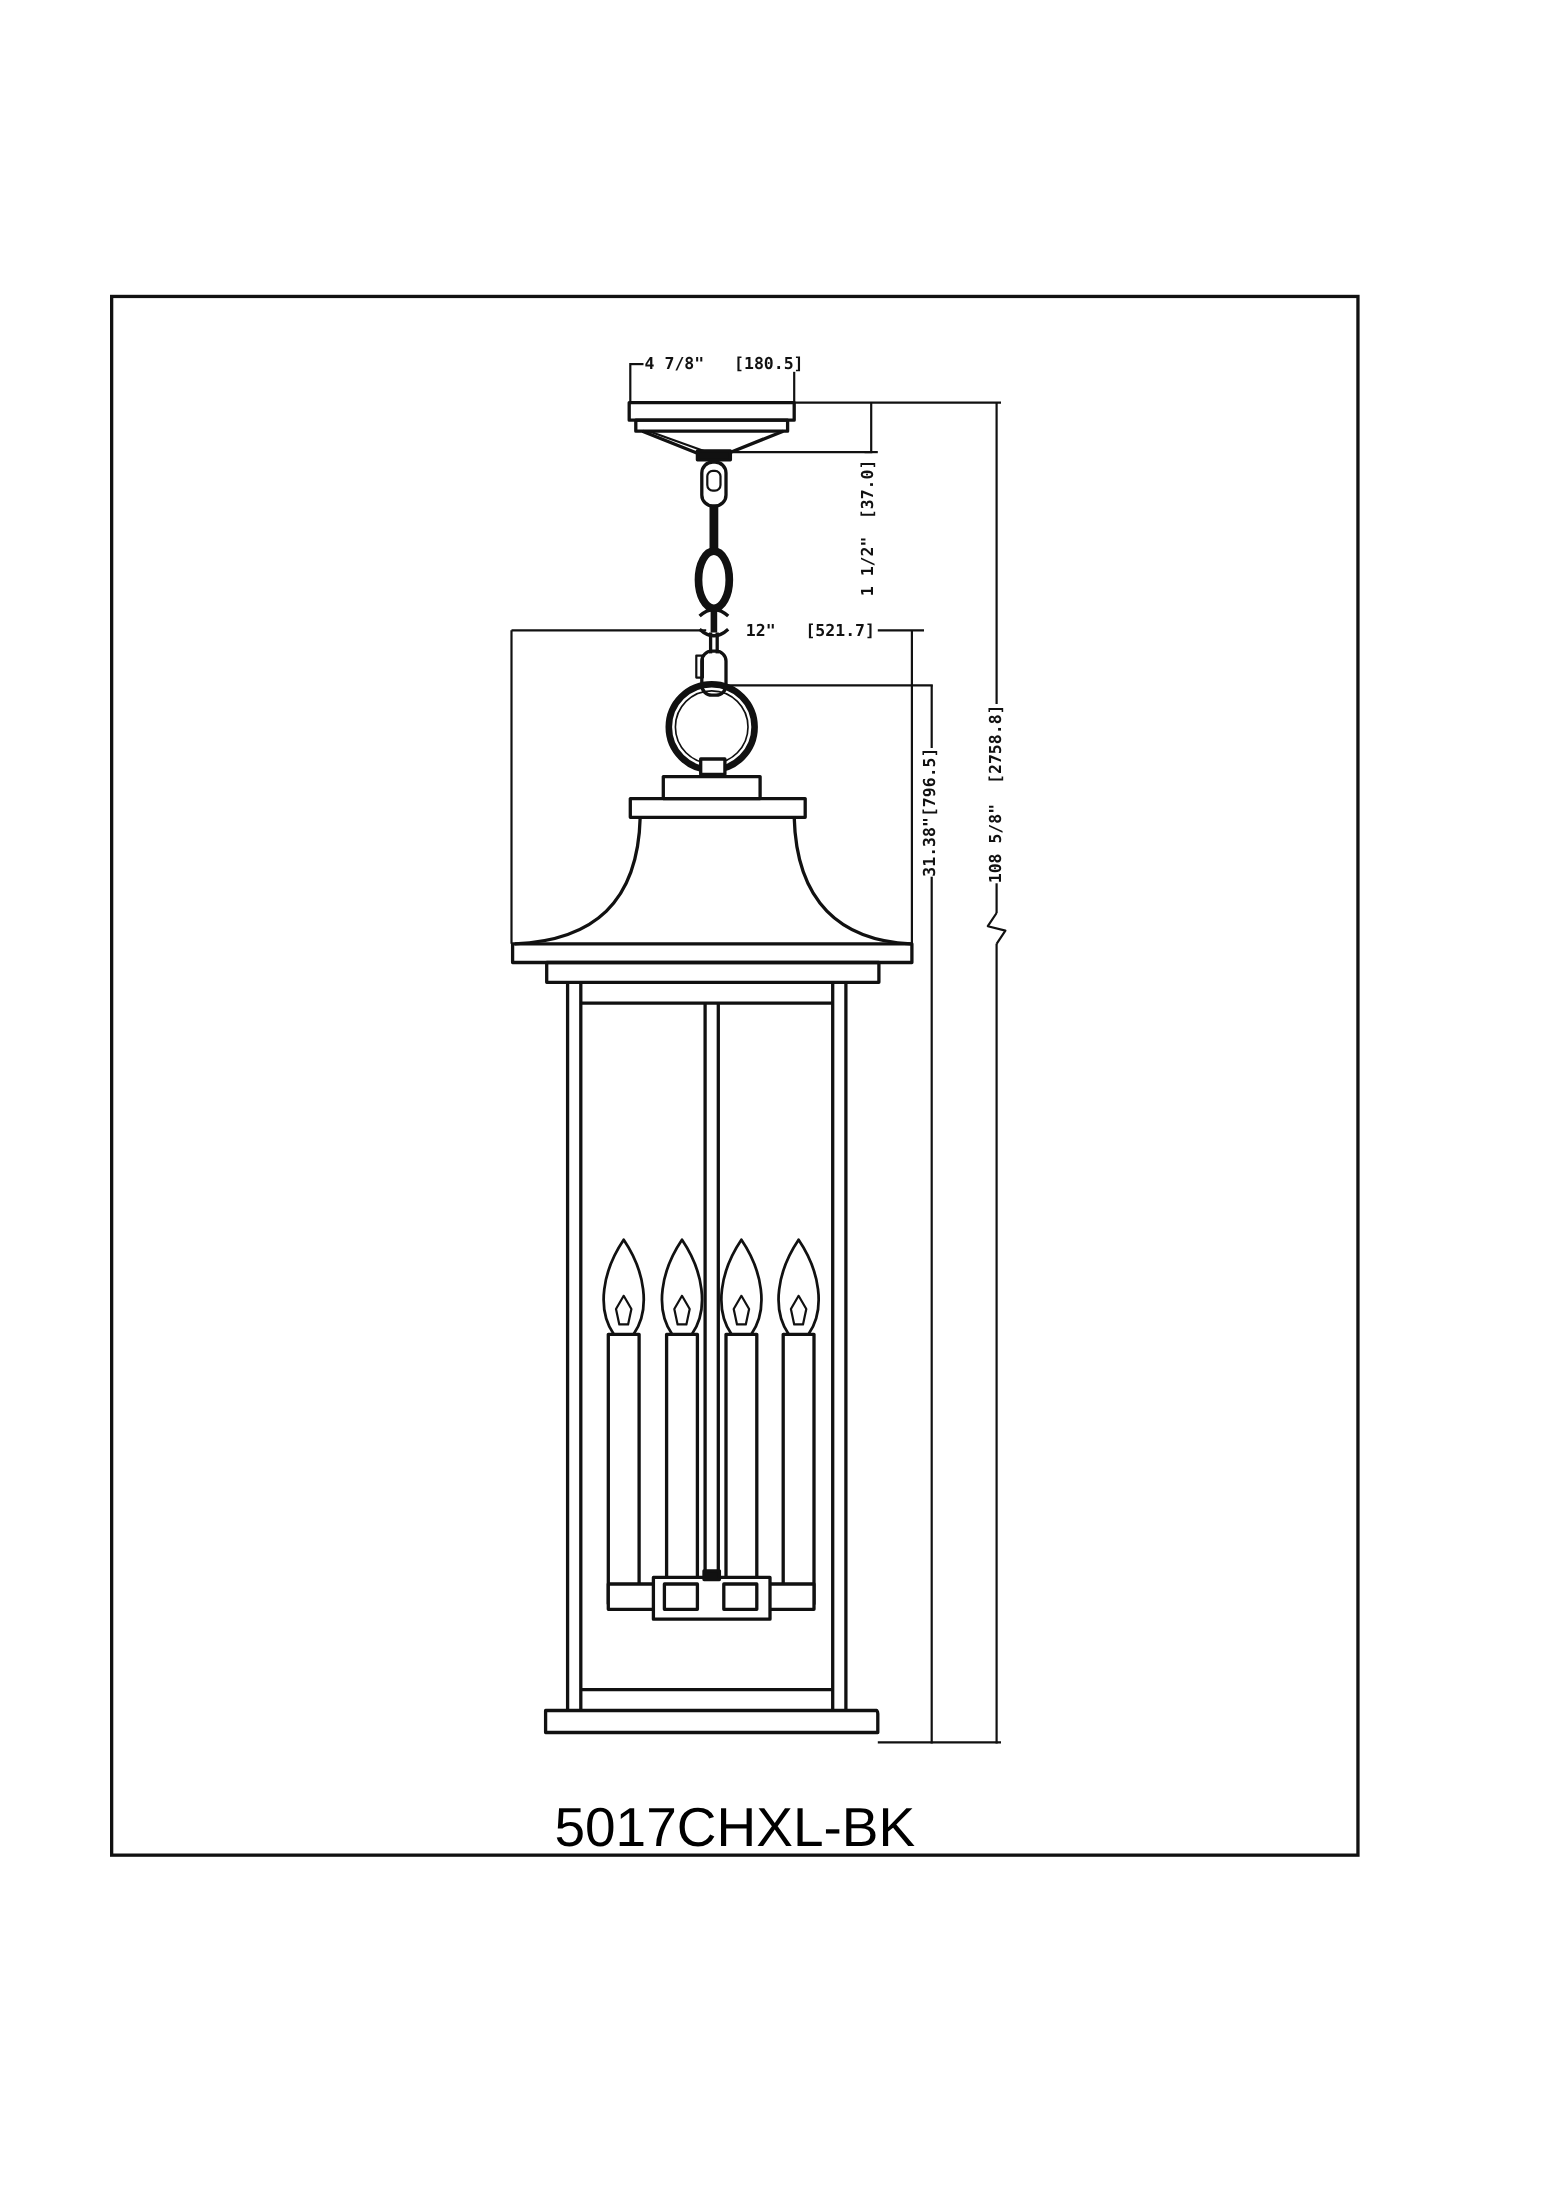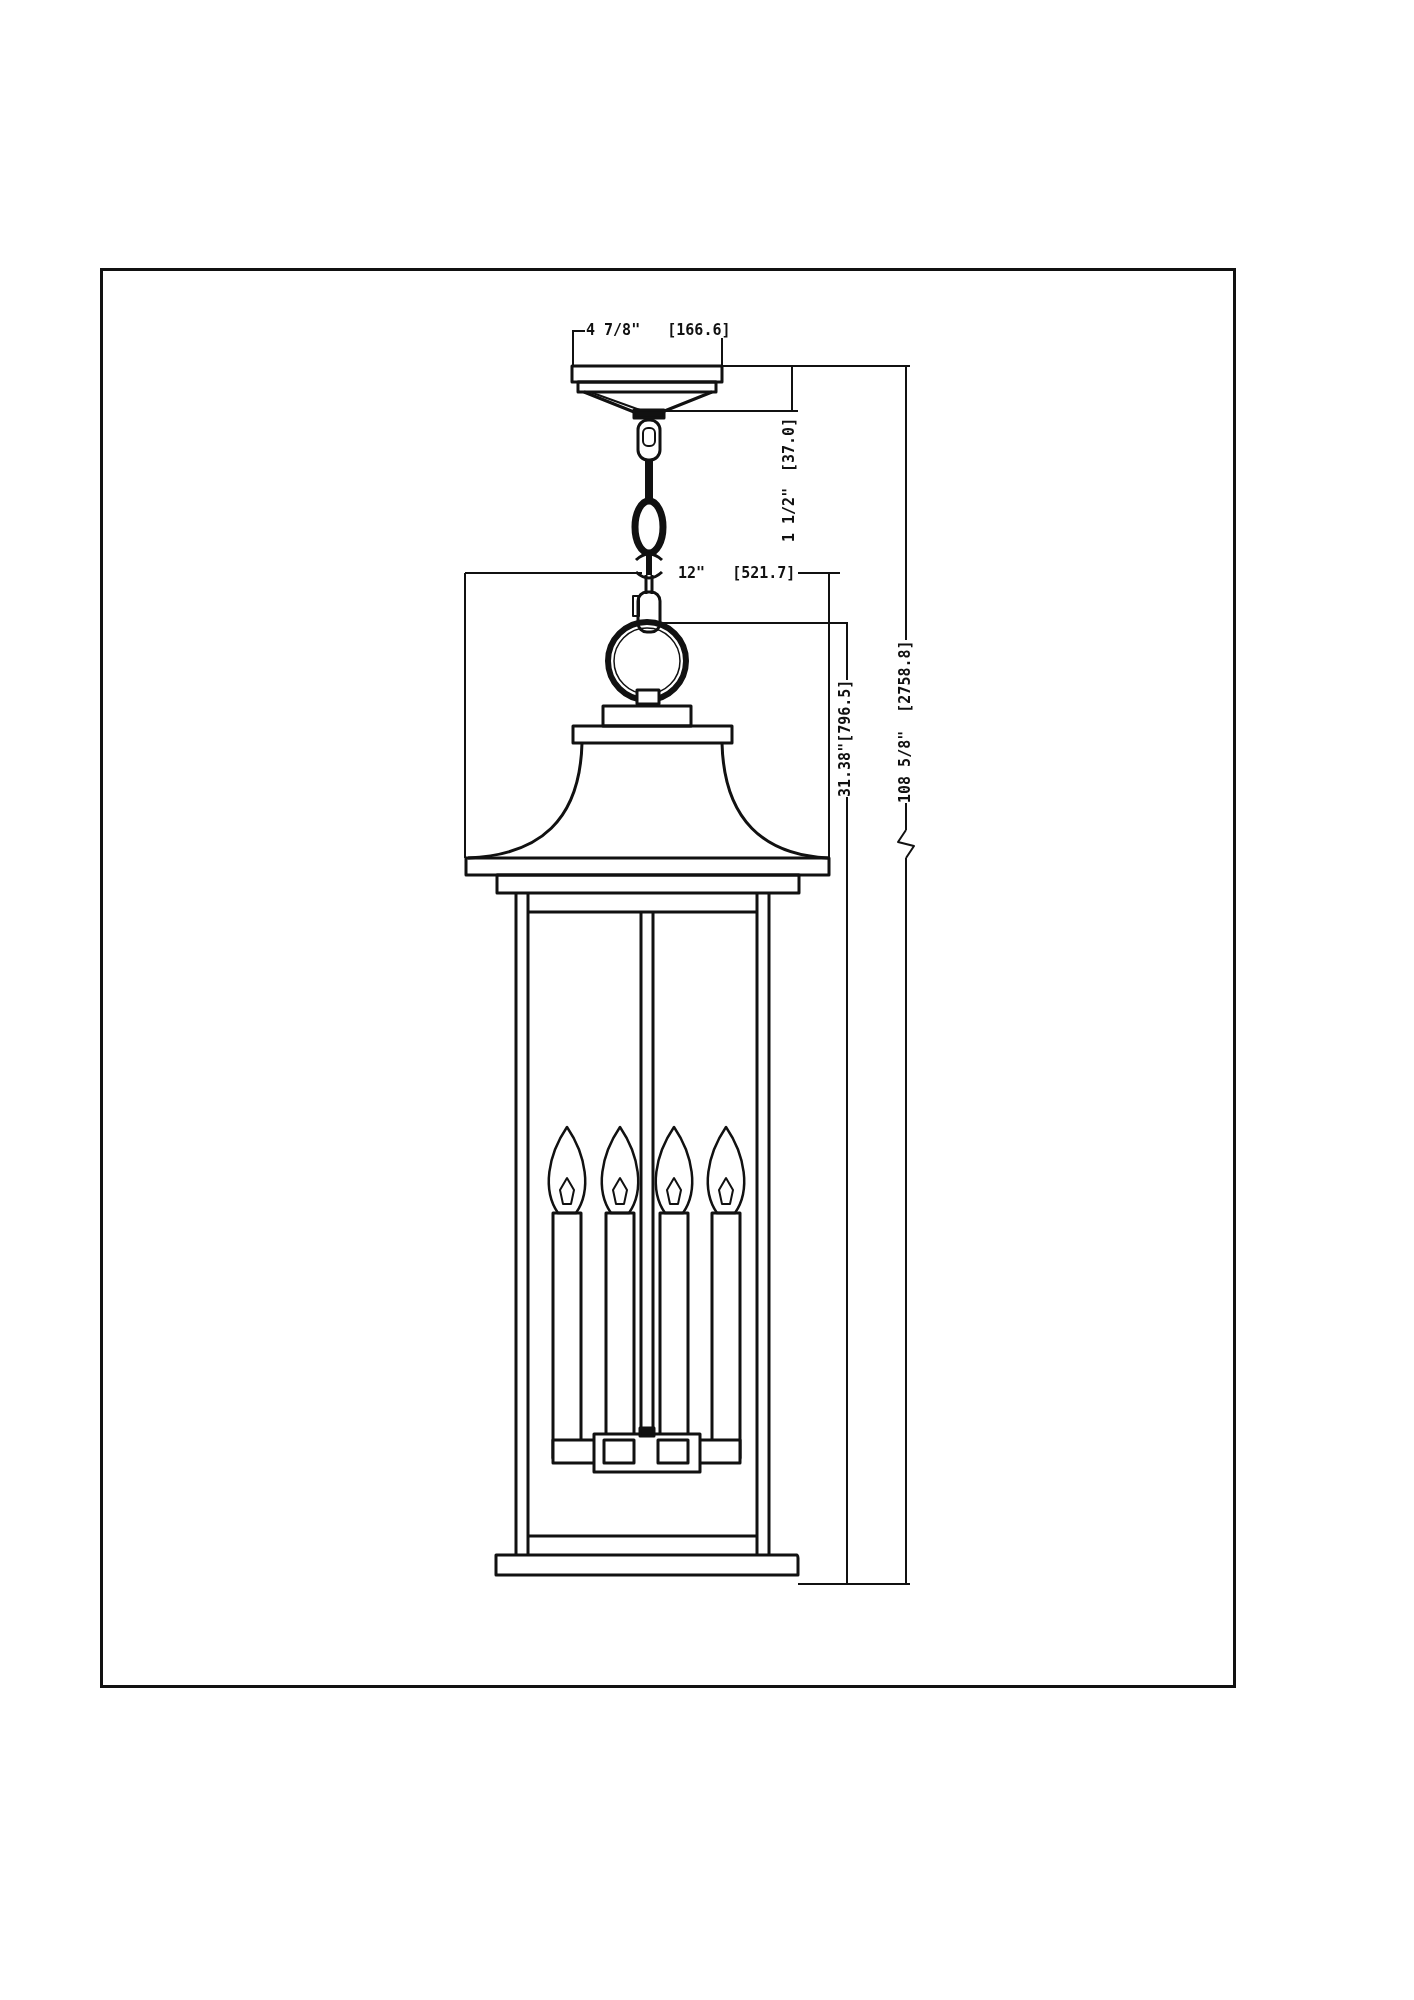--- a/index.html
+++ b/index.html
@@ -130,21 +130,21 @@
         <rect x="689" y="1440" width="51" height="23" fill="#fff"></rect>
         <path d="M594 1434 L700 1434 L700 1472 L594 1472 Z" fill="#fff"></path>
         <rect x="604" y="1440" width="30" height="23" fill="#fff"></rect>
         <rect x="658" y="1440" width="30" height="23" fill="#fff"></rect>
         <rect x="640" y="1428" width="14" height="8" fill="#111"></rect>
       </g>
     </g>
   </svg>
 
   <div class="dim" style="left:586px; top:323px;">
-    <span>4 7/8"</span>&nbsp;&nbsp;&nbsp;<span>[166.6]</span>
+    <span>4 7/8"</span>&nbsp;&nbsp;&nbsp;<span>[180.5]</span>
   </div>
 
   <div class="dim rot" style="left:782px; top:472px;">
     <span>[37.0]</span>
   </div>
   <div class="dim rot" style="left:782px; top:542px;">
     <span>1 1/2"</span>
   </div>
 
   <div class="dim" style="left:678px; top:566px;">
@@ -152,14 +152,15 @@
   </div>
 
   <div class="dim rot" style="left:838px; top:797px;">
     <span>31.38"</span><span>[796.5]</span>
   </div>
 
   <div class="dim rot" style="left:898px; top:803px;">
     <span>108 5/8"</span>&nbsp;&nbsp;<span>[2758.8]</span>
   </div>
 
+  <div class="model">5017CHXL-BK</div>
 
 </div>
 
 </body></html>

